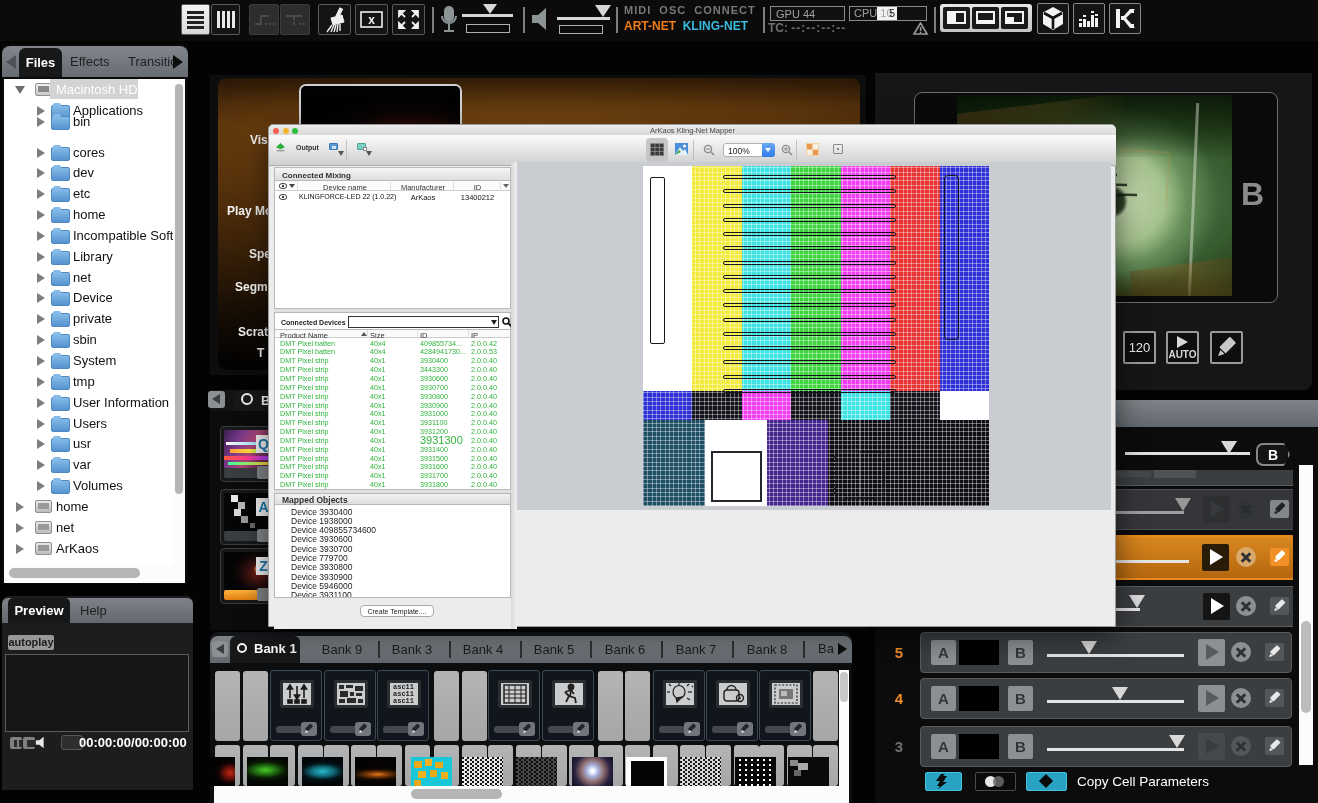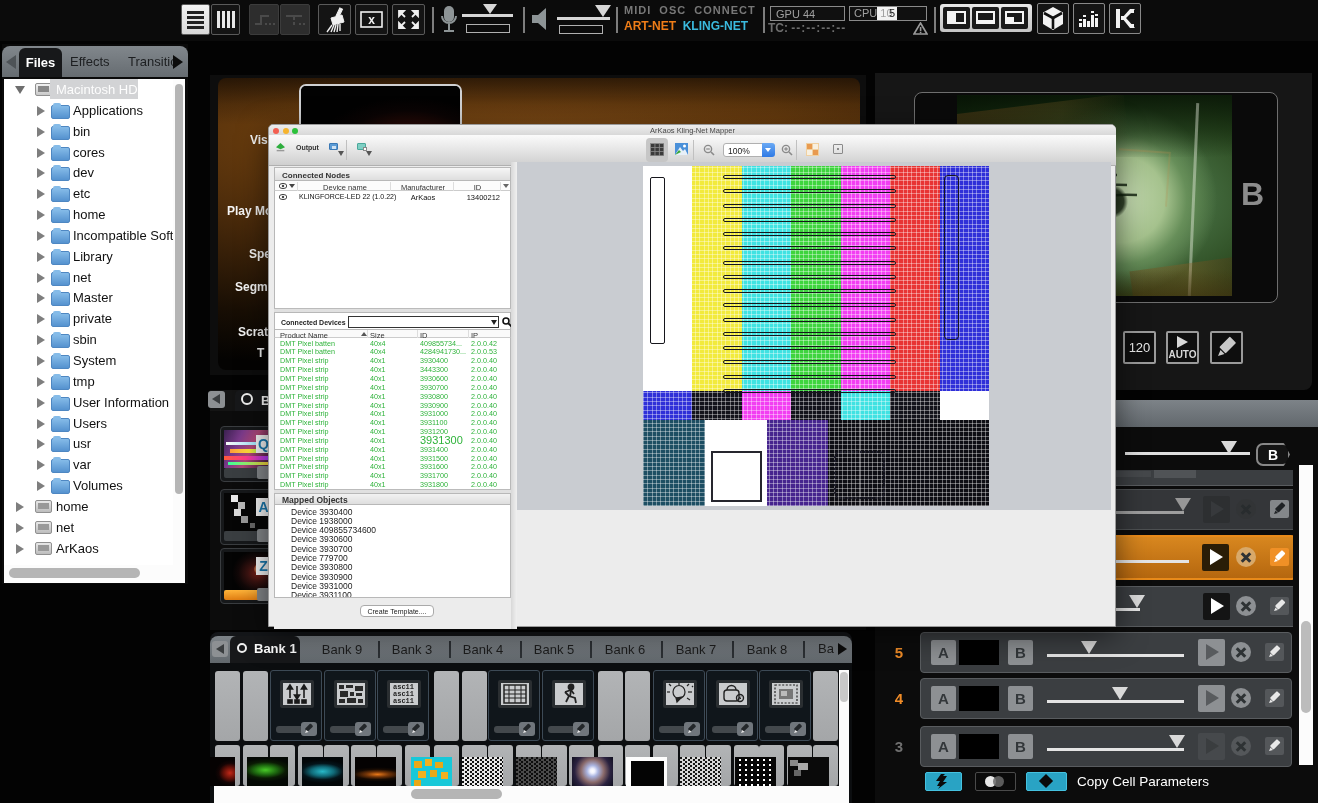--- a/index.html
+++ b/index.html
@@ -231,21 +231,21 @@
             <div style="position:absolute;left:2px;top:2px;width:11px;height:6px;background:#888"></div>
           </div>
           <div style="position:absolute;left:46px;top:-1px;width:88px;height:20px;background:#d2d3d5"></div>
           <span style="position:absolute;left:52px;top:2px;color:#fdfdfd">Macintosh HD</span>
         </div>
 <div class="trow" style="top:22px;width:181px">
           <div class="disc right" style="left:33px;top:5px"></div>
           <div class="folder" style="left:47px;top:4px"></div>
           <span style="position:absolute;left:69px;top:2px">Applications</span>
         </div>
-<div class="trow" style="top:43px;width:204px">
+<div class="trow" style="top:33px;width:204px">
           <div class="disc right" style="left:33px;top:5px"></div>
           <div class="folder" style="left:47px;top:4px"></div>
           <span style="position:absolute;left:69px;top:2px">bin</span>
         </div>
 <div class="trow" style="top:64px;width:181px">
           <div class="disc right" style="left:33px;top:5px"></div>
           <div class="folder" style="left:47px;top:4px"></div>
           <span style="position:absolute;left:69px;top:2px">cores</span>
         </div>
 <div class="trow" style="top:84px;width:181px">
@@ -274,21 +274,21 @@
           <span style="position:absolute;left:69px;top:2px">Library</span>
         </div>
 <div class="trow" style="top:189px;width:181px">
           <div class="disc right" style="left:33px;top:5px"></div>
           <div class="folder" style="left:47px;top:4px"></div>
           <span style="position:absolute;left:69px;top:2px">net</span>
         </div>
 <div class="trow" style="top:209px;width:181px">
           <div class="disc right" style="left:33px;top:5px"></div>
           <div class="folder" style="left:47px;top:4px"></div>
-          <span style="position:absolute;left:69px;top:2px">Master</span>
+          <span style="position:absolute;left:69px;top:2px">Device</span>
         </div>
 <div class="trow" style="top:230px;width:155px">
           <div class="disc right" style="left:33px;top:5px"></div>
           <div class="folder" style="left:47px;top:4px"></div>
           <span style="position:absolute;left:69px;top:2px">private</span>
         </div>
 <div class="trow" style="top:251px;width:181px">
           <div class="disc right" style="left:33px;top:5px"></div>
           <div class="folder" style="left:47px;top:4px"></div>
           <span style="position:absolute;left:69px;top:2px">sbin</span>
@@ -347,20 +347,40 @@
           <div class="mac" style="left:31px;top:3px;background:linear-gradient(#e8e8e8,#bdbdbd)">
             <div style="position:absolute;left:2px;top:2px;width:11px;height:6px;background:#999"></div>
           </div>
           <span style="position:absolute;left:52px;top:2px">ArKaos</span>
         </div>
     <div class="abs" style="left:169px;top:0;width:12px;height:504px;background:#fcfcfc"></div>
     <div class="abs" style="left:171px;top:5px;width:8px;height:410px;background:#b5b5b5;border-radius:4px"></div>
     <div class="abs" style="left:0;top:486px;width:169px;height:18px;background:#fcfcfc"></div>
     <div class="abs" style="left:5px;top:489px;width:131px;height:10px;background:#b5b5b5;border-radius:5px"></div>
   </div>
+</div>
+<div id="prevpanel" class="abs">
+  <div class="abs" style="left:0;top:2px;width:191px;height:25px;background:linear-gradient(#7d8388,#62686d);border-radius:6px 6px 0 0">
+    <div class="abs" style="left:6px;top:0;width:62px;height:25px;background:#17181a;border-radius:5px 5px 0 0;color:#fff;font-weight:bold;font-size:13px;text-align:center;line-height:25px">Preview</div>
+    <div class="abs" style="left:78px;top:5px;color:#1d1f21;font-size:13px">Help</div>
+  </div>
+  <div class="abs" style="left:6px;top:39px;width:46px;height:15px;background:#96989a;border-radius:2px;color:#1b1b1b;font-size:11px;font-weight:bold;text-align:center;line-height:15px">autoplay</div>
+  <div class="abs" style="left:3px;top:58px;width:184px;height:78px;background:#161617;border:1px solid #5c5c5c"></div>
+  <div class="abs" style="left:8px;top:141px;width:12px;height:12px;background:#7f8182;border-radius:2px">
+        <div class="abs" style="left:4px;top:3px;width:2.5px;height:7px;background:#2a2a2a"></div>
+        <div class="abs" style="left:9px;top:3px;width:2.5px;height:7px;background:#2a2a2a"></div>
+      </div>
+  <div class="abs" style="left:21px;top:141px;width:12px;height:12px;background:#7f8182;border-radius:2px">
+        <div class="abs" style="left:4px;top:3px;width:8px;height:7px;background:#2a2a2a"></div>
+      </div>
+  <svg class="abs" style="left:33px;top:140px" width="13" height="13" viewBox="0 0 15 15">
+        <path d="M1 5 h4 l5 -4 v13 l-5 -4 h-4 Z" fill="#e8e8e8"></path>
+      </svg>
+  <div class="abs" style="left:59px;top:139px;width:22px;height:15px;background:#2c2e30;border:1px solid #555;border-radius:3px"></div>
+  <div class="abs" style="left:77px;top:139px;color:#fff;font-size:13px;font-weight:bold">00:00:00/00:00:00</div>
 </div>
 <div id="centerbody" class="abs">
   <div id="brownpanel" class="abs">
     <div class="abs" style="left:81px;top:6px;width:163px;height:80px;background:#060606;border:2px solid #cfd0d2;border-radius:7px;overflow:hidden">
       <div class="abs" style="left:0;top:0;width:159px;height:76px;background:radial-gradient(ellipse 60% 70% at 68% 85%, #4a100a 0%, #2a0a06 45%, #0a0404 75%, #020202 100%)"></div>
     </div>
     <div class="blab" style="left:32px;top:55px">Vis</div>
     <div class="blab" style="left:9px;top:126px">Play Mo</div>
     <div class="blab" style="left:31px;top:169px">Spe</div>
     <div class="blab" style="left:17px;top:202px">Segme</div>
@@ -872,21 +892,21 @@
             <rect x="7" y="1" width="5" height="5" fill="#f8f0e0"></rect>
             <rect x="1" y="7" width="5" height="5" fill="#f8f0e0"></rect>
             <rect x="7" y="7" width="5" height="5" fill="#e89a50"></rect>
           </g>
         </svg>
 <div class="abs" style="left:564px;top:9px;width:10px;height:10px;border:1.4px solid #8a8a8a;border-radius:1px">
           <div class="abs" style="left:2.6px;top:2.6px;width:2.5px;height:2.5px;background:#8a8a8a"></div>
         </div>
 </div>
 <div class="abs" style="left:5px;top:41px;width:237px;height:463px;background:#ececec">
-        <div class="abs" style="left:0;top:1px;width:237px;height:14px;background:linear-gradient(#f6f6f6,#dedede);border:1px solid #b8b8b8;font-size:8px;font-weight:bold;color:#333;padding:3px 0 0 7px">Connected Nodes</div>
+        <div class="abs" style="left:0;top:1px;width:237px;height:14px;background:linear-gradient(#f6f6f6,#dedede);border:1px solid #b8b8b8;font-size:8px;font-weight:bold;color:#333;padding:3px 0 0 7px">Connected Mixing</div>
         <div class="abs" style="left:0;top:15px;width:237px;height:10px;background:#fcfcfc;border-bottom:1px solid #ccc;border-left:1px solid #b8b8b8;border-right:1px solid #b8b8b8">
 <svg class="abs" style="left:4px;top:2px" width="8" height="6" viewBox="0 0 8 6">
             <ellipse cx="4" cy="3" rx="3.8" ry="2.6" fill="none" stroke="#444" stroke-width="1"></ellipse>
             <circle cx="4" cy="3" r="1.2" fill="#444"></circle>
           </svg>
 <div class="abs" style="left:14px;top:3px;width:0;height:0;border-left:3px solid transparent;border-right:3px solid transparent;border-top:4px solid #444"></div>
 <div class="abs" style="left:30px;top:1.5px;width:80px;text-align:center;font-size:7.5px;color:#333">Device name</div>
 <div class="abs" style="left:120px;top:1.5px;width:56px;text-align:center;font-size:7.5px;color:#333">Manufacturer</div>
 <div class="abs" style="left:180px;top:1.5px;width:45px;text-align:center;font-size:7.5px;color:#333">ID</div>
 <div class="abs" style="left:228px;top:3px;width:0;height:0;border-left:3px solid transparent;border-right:3px solid transparent;border-top:4px solid #666"></div>
@@ -895,21 +915,21 @@
 <div class="abs" style="left:178px;top:1px;width:1px;height:9px;background:#ddd"></div>
 <div class="abs" style="left:225px;top:1px;width:1px;height:9px;background:#ddd"></div>
 </div>
         <div class="abs" style="left:0;top:25px;width:237px;height:117px;background:#fff;border-left:1px solid #b8b8b8;border-right:1px solid #b8b8b8">
 <svg class="abs" style="left:4px;top:3px" width="8" height="6" viewBox="0 0 8 6">
             <ellipse cx="4" cy="3" rx="3.8" ry="2.6" fill="none" stroke="#444" stroke-width="1"></ellipse>
             <circle cx="4" cy="3" r="1.2" fill="#444"></circle>
           </svg>
 <div class="abs" style="left:24px;top:2px;font-size:7px;color:#111;white-space:nowrap">KLINGFORCE-LED 22 (1.0.22)</div>
 <div class="abs" style="left:120px;top:2px;width:56px;text-align:center;font-size:7.5px;color:#111">ArKaos</div>
-<div class="abs" style="left:180px;top:2px;width:45px;text-align:right;font-size:7.5px;color:#111">13400212</div>
+<div class="abs" style="left:180px;top:2px;width:45px;text-align:center;font-size:7.5px;color:#111">13400212</div>
 </div>
         <div class="abs" style="left:0;top:142px;width:237px;height:4px;background:#e0e0e0;border-top:1px solid #bbb"></div>
         <div class="abs" style="left:0;top:146px;width:237px;height:18px;background:#fff;border:1px solid #b8b8b8">
 <div class="abs" style="left:6px;top:6px;font-size:7px;font-weight:bold;color:#222">Connected Devices</div>
 <div class="abs" style="left:73px;top:2.5px;width:151px;height:12px;background:#fff;border:1.5px solid #333"></div>
 <div class="abs" style="left:216px;top:7px;width:0;height:0;border-left:3.5px solid transparent;border-right:3.5px solid transparent;border-top:5px solid #222"></div>
 <svg class="abs" style="left:227px;top:4px" width="10" height="10" viewBox="0 0 10 10">
             <circle cx="4" cy="4" r="3" fill="none" stroke="#111" stroke-width="1.6"></circle>
             <line x1="6.5" y1="6.5" x2="9.5" y2="9.5" stroke="#111" stroke-width="1.8"></line>
           </svg>
@@ -998,21 +1018,21 @@
         <div class="abs" style="left:0;top:327px;width:237px;height:12px;background:linear-gradient(#f2f2f2,#dedede);border:1px solid #b8b8b8;font-size:8.5px;font-weight:bold;color:#333;padding:1px 0 0 7px">Mapped Objects</div>
         <div class="abs" style="left:0;top:339px;width:237px;height:93px;background:#fff;border-left:1px solid #b8b8b8;border-right:1px solid #b8b8b8;border-bottom:1px solid #b8b8b8;overflow:hidden">
           <div class="abs" style="left:16px;top:1.5px;font-size:8.5px;color:#222">Device 3930400</div>
           <div class="abs" style="left:16px;top:10.8px;font-size:8.5px;color:#222">Device 1938000</div>
           <div class="abs" style="left:16px;top:20.1px;font-size:8.5px;color:#222">Device 409855734600</div>
           <div class="abs" style="left:16px;top:29.4px;font-size:8.5px;color:#222">Device 3930600</div>
           <div class="abs" style="left:16px;top:38.7px;font-size:8.5px;color:#222">Device 3930700</div>
           <div class="abs" style="left:16px;top:48.0px;font-size:8.5px;color:#222">Device 779700</div>
           <div class="abs" style="left:16px;top:57.3px;font-size:8.5px;color:#222">Device 3930800</div>
           <div class="abs" style="left:16px;top:66.6px;font-size:8.5px;color:#222">Device 3930900</div>
-          <div class="abs" style="left:16px;top:75.9px;font-size:8.5px;color:#222">Device 3931000</div>
+          <div class="abs" style="left:16px;top:75.9px;font-size:8.5px;color:#222">Device 5946000</div>
           <div class="abs" style="left:16px;top:85.2px;font-size:8.5px;color:#222">Device 3931100</div>
         </div>
         <div class="abs" style="left:86px;top:439px;width:74px;height:12px;background:#fff;border:1px solid #aaa;border-radius:4px;font-size:7px;color:#222;text-align:center;padding-top:2px;white-space:nowrap">Create Template....</div>
       </div>
 <div class="abs" style="left:242px;top:37px;width:6px;height:467px;background:linear-gradient(90deg,#d8d8d8,#f0f0f0)"></div>
 <div class="abs" style="left:248px;top:37px;width:594px;height:348px;background:#c9ccd1;overflow:hidden" id="cv">
 <div class="abs" style="left:126px;top:4px;width:346px;height:340px" id="pat">
           <div class="abs" style="left:0.00px;top:0;width:49.43px;height:225px;background:#ffffff"></div>
           <div class="abs" style="left:49.43px;top:0;width:49.43px;height:225px;background:#f2ea3c"></div>
           <div class="abs" style="left:98.86px;top:0;width:49.43px;height:225px;background:#3fe2e2"></div>

